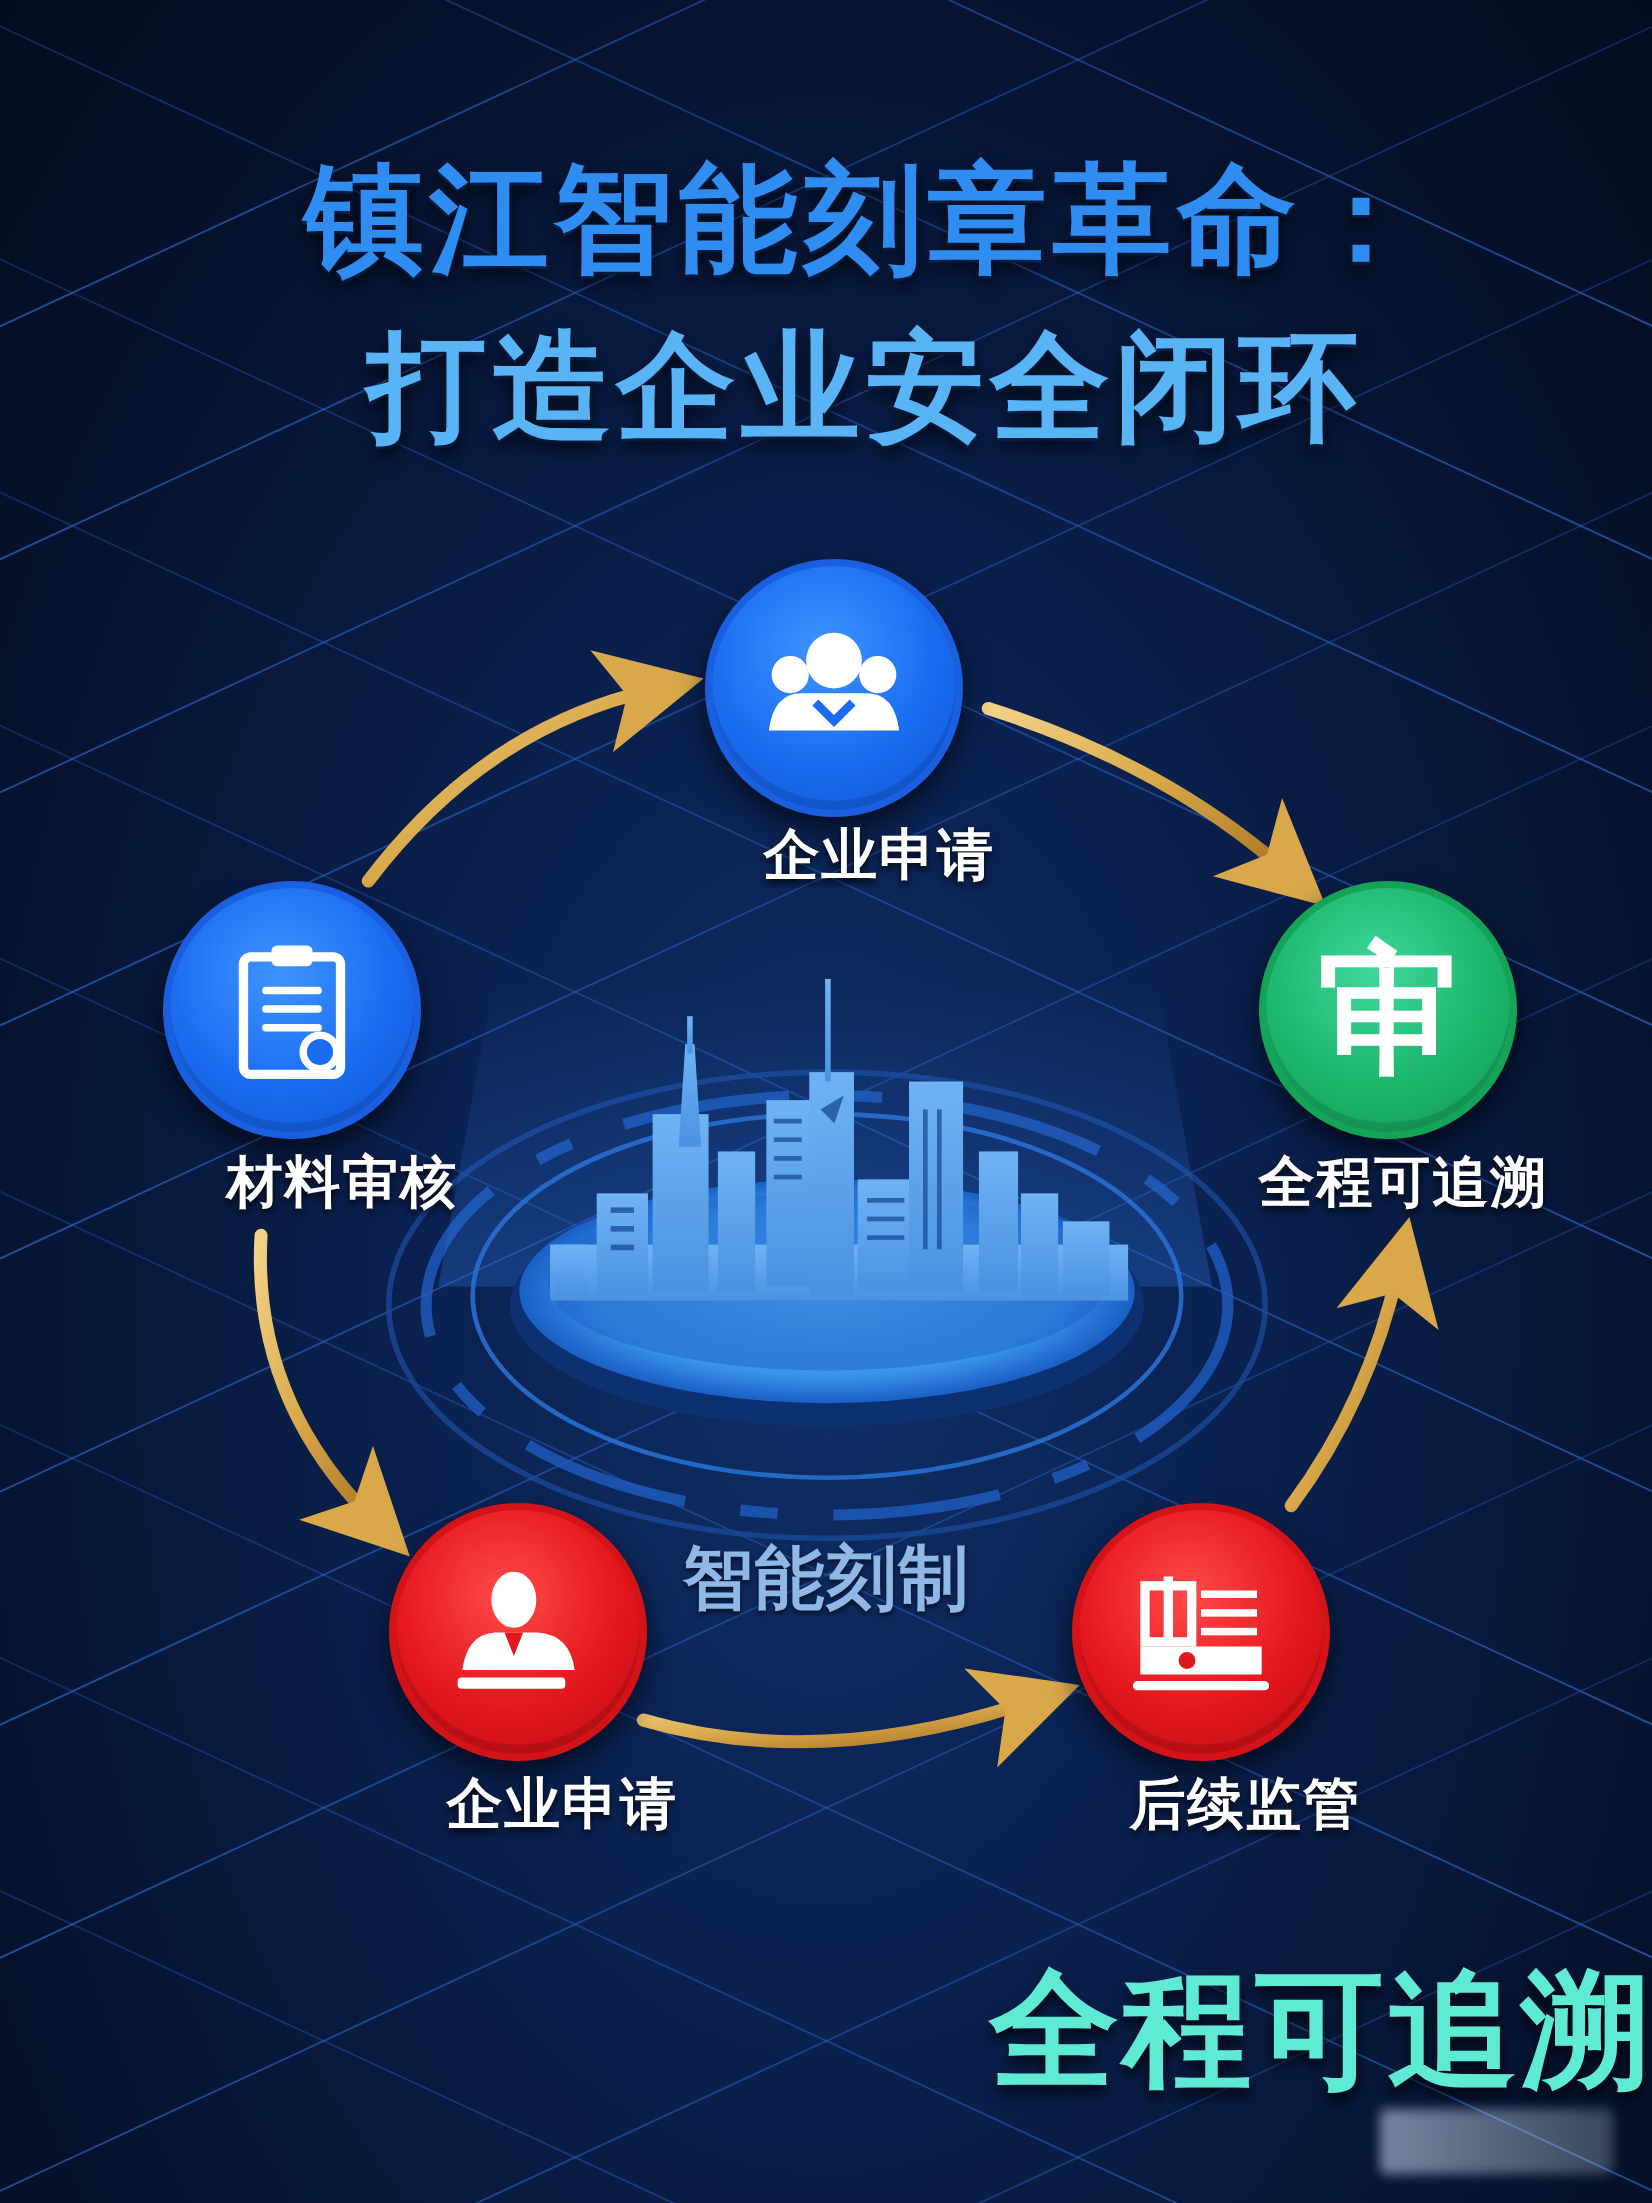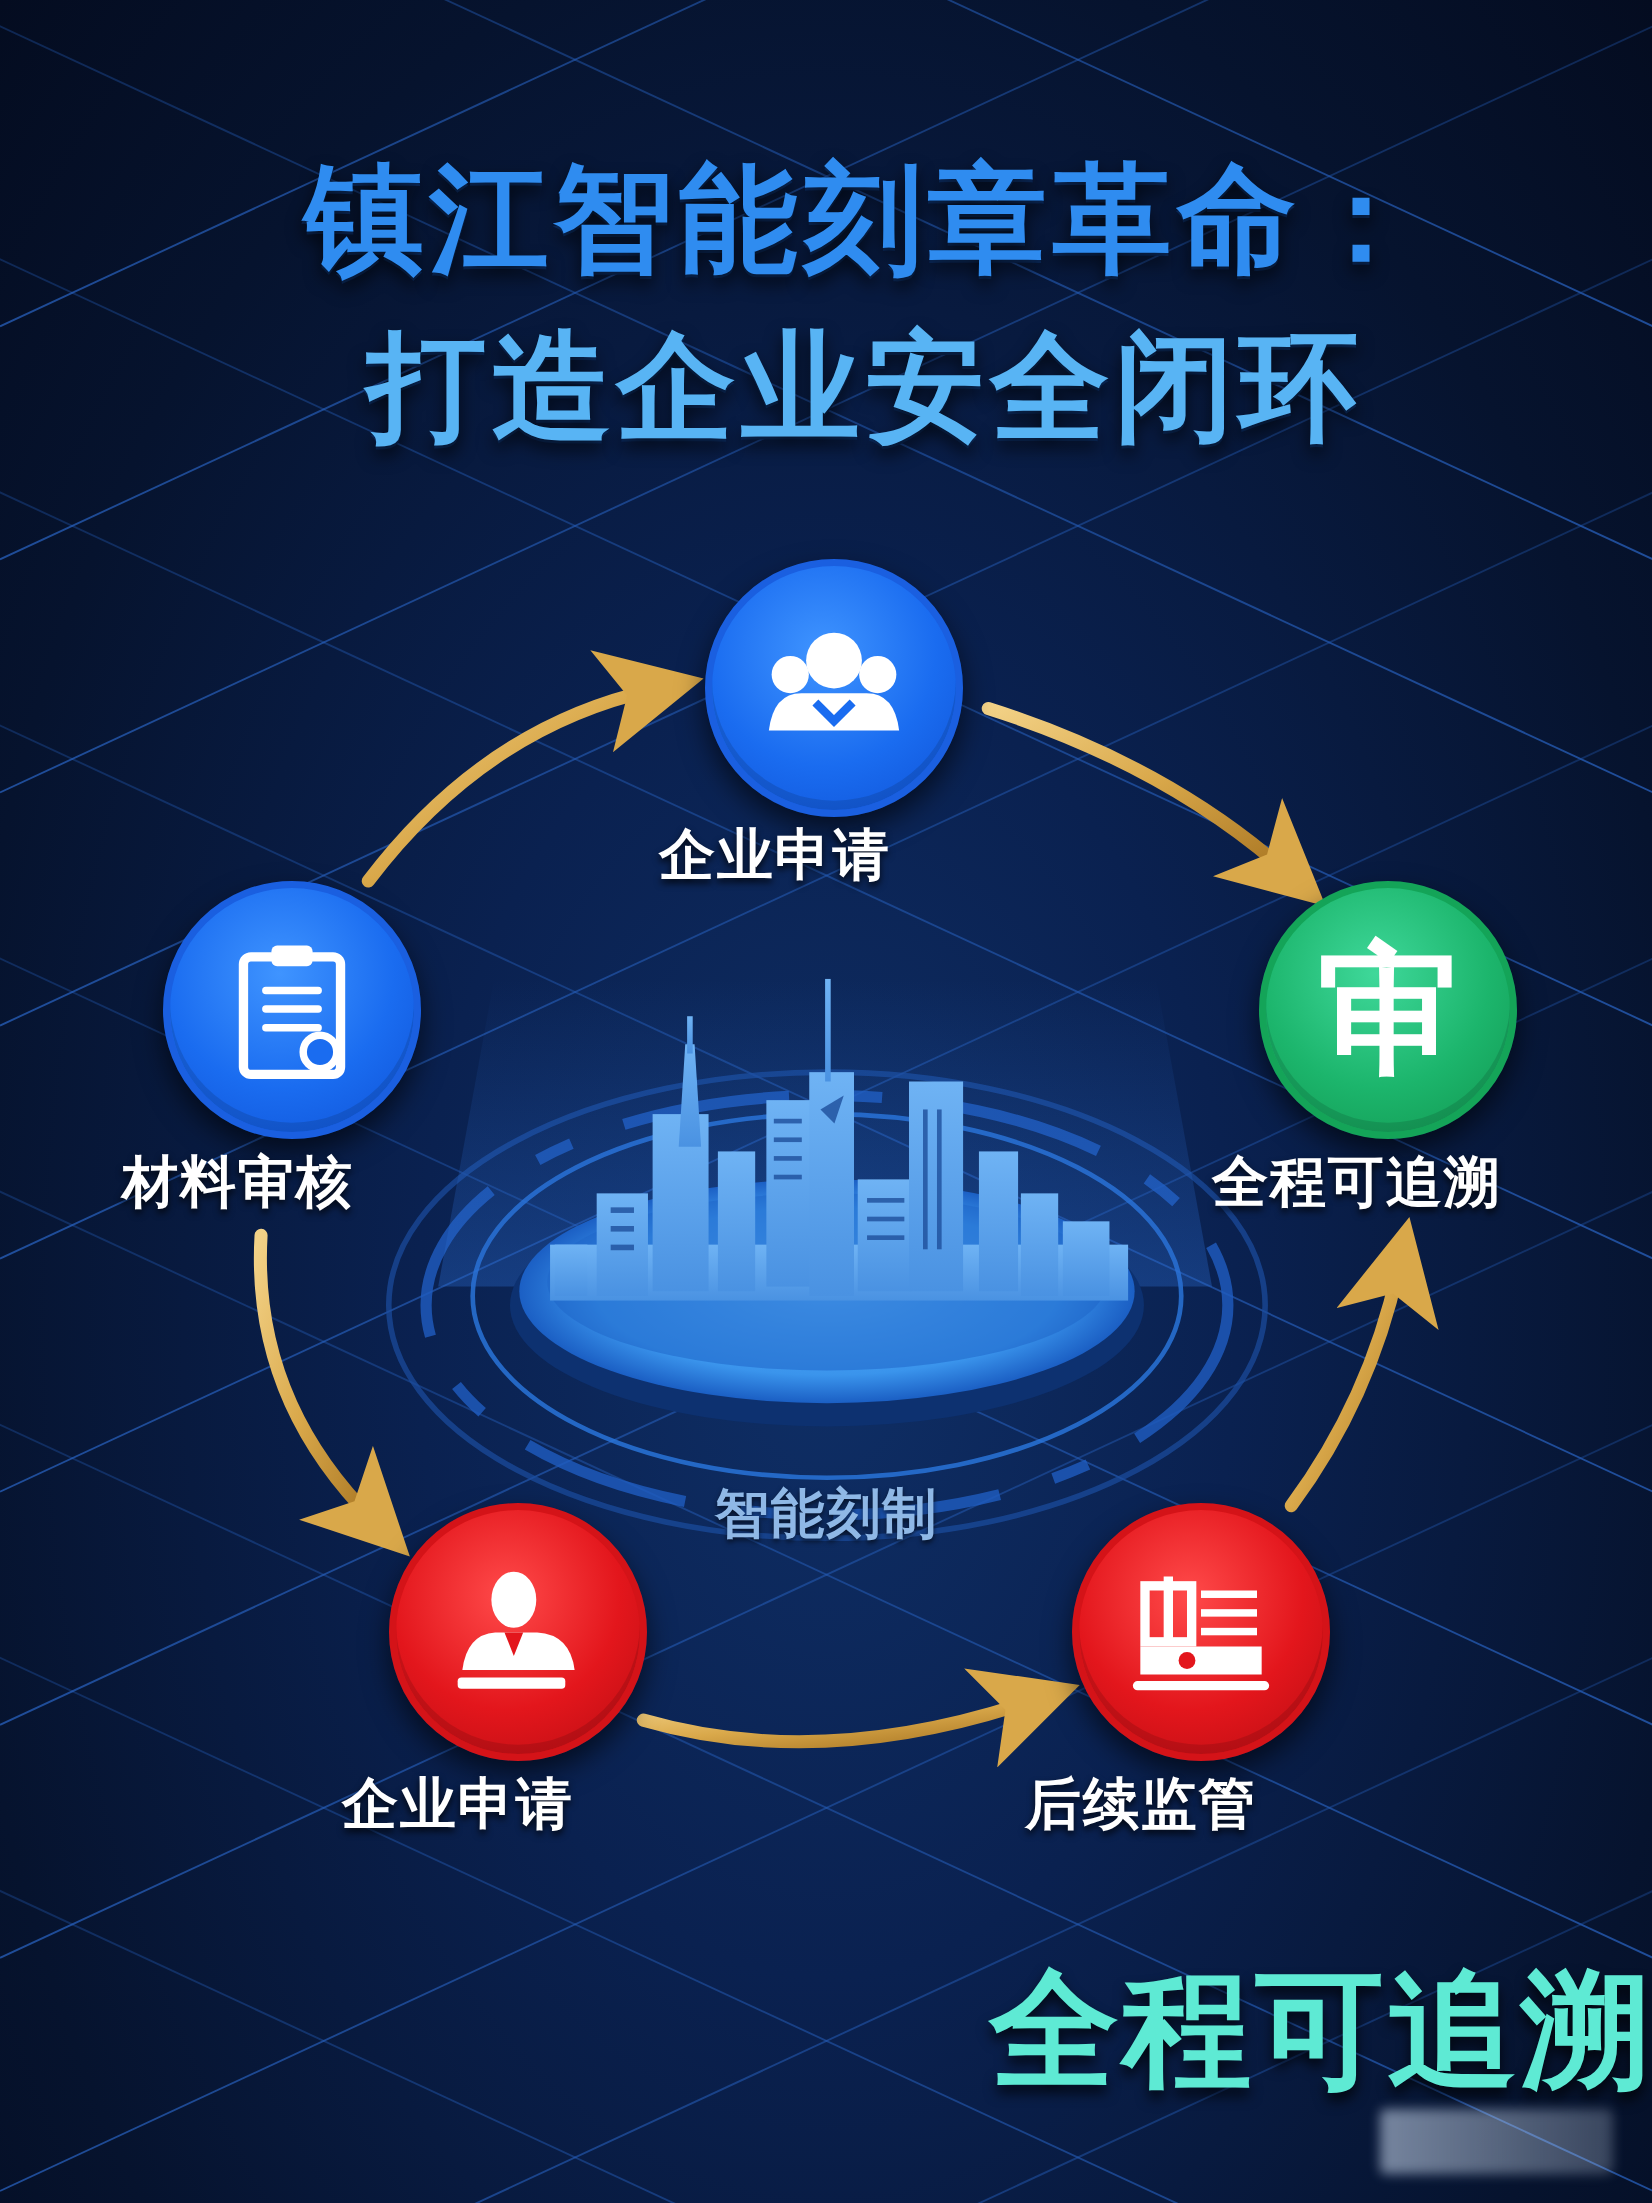--- a/index.html
+++ b/index.html
@@ -25,28 +25,28 @@
   .title.l2 { top: 308px; font-size: 119px; color: #58b4f4; }
   .node {
     position: absolute; width: 244px; height: 244px; border-radius: 50%;
     box-shadow: 0 13px 28px rgba(0,0,0,0.6), inset 0 -9.3px 0 rgba(0,0,0,0.12);
     display: flex; align-items: center; justify-content: center;
   }
   .node.blue  { background: radial-gradient(circle at 45% 35%, #3f94ff 0%, #1a6cf0 55%, #0f52d6 100%); border: 7.5px solid #1a5fe0; }
   .node.green { background: radial-gradient(circle at 45% 35%, #3fd89a 0%, #1cb56c 55%, #12964f 100%); border: 7.5px solid #14a458; }
   .node.red   { background: radial-gradient(circle at 45% 35%, #ff4a4a 0%, #e3161c 55%, #b80d12 100%); border: 7.5px solid #d41318; }
   .node-label {
-    position: absolute; width: 336px; text-align: left;
+    position: absolute; width: 336px; text-align: right;
     color: #ffffff; font-weight: bold; font-size: 56px; letter-spacing: 1.9px;
     text-shadow: 0 3.7px 7.5px rgba(0,0,0,0.8);
   }
   .node .glyph { color: #fff; font-weight: bold; font-size: 140px; line-height: 1; }
   .center-label {
-    position: absolute; left: 0; width: 100%; top: 1478px; text-align: center;
-    font-size: 54px; font-weight: bold; color: #8fb8e6; letter-spacing: 1.9px;
+    position: absolute; left: 0; width: 100%; top: 1532px; text-align: center;
+    font-size: 70px; font-weight: bold; color: #8fb8e6; letter-spacing: 1.9px;
     text-shadow: 0 2.8px 5.6px rgba(0,0,0,0.6);
   }
   .footer {
     position: absolute; left: 0; width: 100%; top: 1944px; text-align: right;
     font-size: 129px; font-weight: bold; color: #5eead4; letter-spacing: 3.7px;
     text-shadow: 0 7.5px 13px rgba(0,0,0,0.75);
   }
   .watermark {
     position: absolute; left: 1380px; top: 2109px; width: 233px; height: 65px;
     background: linear-gradient(90deg, rgba(210,225,245,0.55), rgba(210,225,245,0.25));

